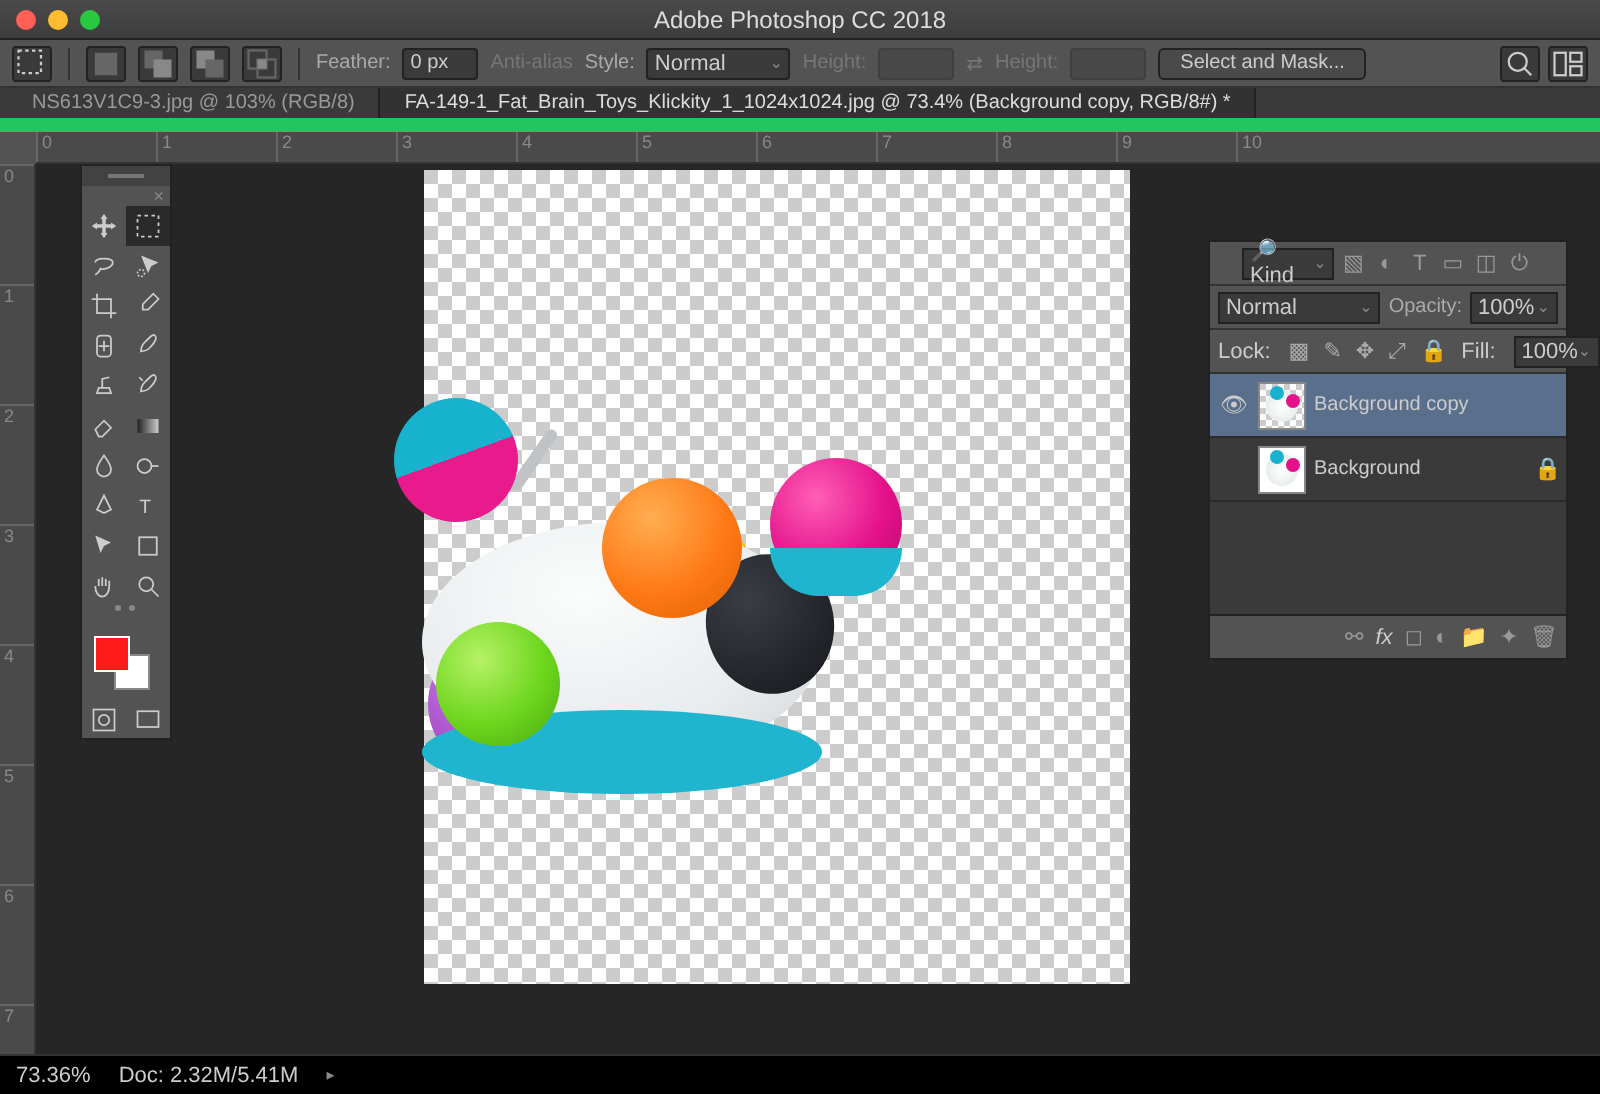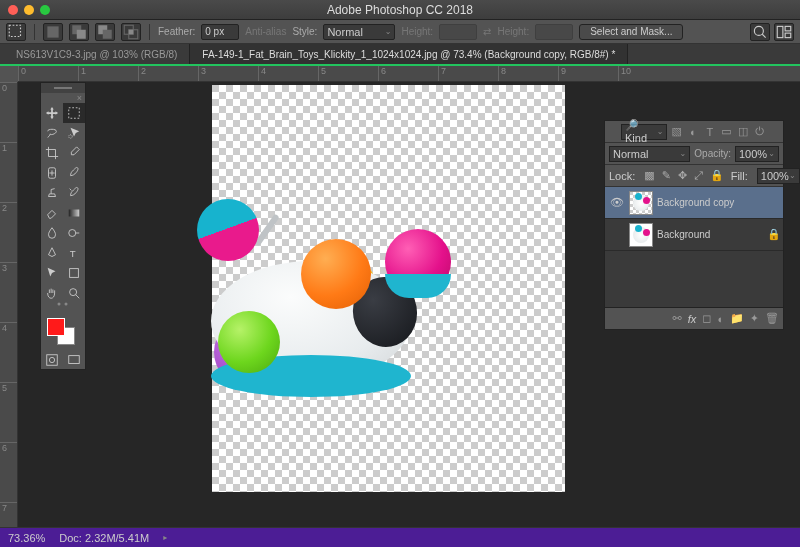--- a/index.html
+++ b/index.html
@@ -11,21 +11,21 @@
 .title{font-size:12px;color:#ddd}
 .optbar{height:24px;background:#535353;border-bottom:1px solid #333;display:flex;align-items:center;padding:0 6px;gap:6px}
 .ob-ico{width:20px;height:18px;background:#3a3a3a;border:1px solid #222;display:flex;align-items:center;justify-content:center;border-radius:2px}
 .ob-sep{width:1px;height:16px;background:#333;margin:0 2px}
 .ob-lbl{color:#aaa;font-size:10px}
 .ob-inp{width:38px;height:16px;background:#3a3a3a;border:1px solid #222;color:#ccc;font-size:10px;padding:0 3px;border-radius:2px}
 .ob-ddl{width:72px;height:16px;background:#3a3a3a;border:1px solid #222;font-size:10px;padding:0 3px;display:flex;align-items:center;justify-content:space-between;border-radius:2px}
 .ob-btn{height:16px;padding:0 10px;background:#4a4a4a;border:1px solid #222;font-size:10px;display:flex;align-items:center;border-radius:3px}
 .ob-right{margin-left:auto;display:flex;gap:4px}
 .ob-disabled{opacity:0.4}
-.tabstrip{height:22px;background:#3a3a3a;border-bottom:2px solid #22c55e;display:flex;padding-left:4px}
+.tabstrip{height:22px;background:#3a3a3a;border-bottom:7px solid #22c55e;display:flex;padding-left:4px}
 .ftab{padding:0 12px;display:flex;align-items:center;font-size:10px;border-right:1px solid #222;color:#999}
 .ftab.active{background:#323232;color:#ddd}
 .rulers-h{height:16px;background:#4a4a4a;border-bottom:1px solid #333;display:flex;overflow:hidden;margin-left:18px}
 .rulers-h div{flex:none;width:60px;border-left:1px solid #666;font-size:9px;color:#888;padding-left:2px}
 .workspace{position:absolute;top:82px;left:0;right:0;bottom:20px;background:#262626;overflow:hidden}
 .rulers-v{position:absolute;left:0;top:0;bottom:0;width:18px;background:#4a4a4a;border-right:1px solid #333}
 .rulers-v div{height:60px;border-top:1px solid #666;font-size:9px;color:#888;padding-left:2px}
 .canvas{position:absolute;left:212px;top:3px;width:353px;height:407px;background-image:repeating-conic-gradient(#fff 0 25%,#ccc 0 50%);background-size:14px 14px}
 .toy{position:absolute;left:28%;top:58%;transform:translate(-50%,-50%)}
 .toy-base{width:200px;height:120px;background:radial-gradient(ellipse at 40% 30%,#fbfcfc,#e8ecee 60%,#d0d4d6);border-radius:50%;position:relative}
@@ -74,21 +74,21 @@
 .lp-eye{width:16px;text-align:center;color:#ccc}
 .lp-thumb{width:24px;height:24px;background:#fff;border:1px solid #888;position:relative;overflow:hidden}
 .lp-thumb.trans{background-image:repeating-conic-gradient(#fff 0 25%,#ccc 0 50%);background-size:6px 6px}
 .mt{position:absolute;inset:3px;border-radius:50%;background:radial-gradient(#fff,#dfe4e6)}
 .mt::before{content:"";position:absolute;left:2px;top:-2px;width:7px;height:7px;border-radius:50%;background:#18b2ce}
 .mt::after{content:"";position:absolute;right:-1px;top:2px;width:7px;height:7px;border-radius:50%;background:#e4118b}
 .lp-name{font-size:10px;flex:1}
 .lp-locki{width:12px;color:#bbb}
 .lp-foot{height:22px;display:flex;align-items:center;justify-content:flex-end;padding:0 4px;gap:6px;border-top:1px solid #222;background:#535353}
 .lp-foot span{color:#999;font-size:11px}
-.statusbar{position:absolute;bottom:0;left:0;right:0;height:20px;background:#4c1d95;border-top:1px solid #333;display:flex;align-items:center;padding:0 8px;gap:14px;font-size:10px;color:#aaa}
+.statusbar{position:absolute;bottom:0;left:0;right:0;height:20px;background:#000000;border-top:1px solid #333;display:flex;align-items:center;padding:0 8px;gap:14px;font-size:10px;color:#aaa}
 .chev{font-size:8px;color:#888}
 </style>
 </head>
 <body>
 
 <div class="titlebar">
   <div class="traffic">
     <span class="tc-r"></span>
     <span class="tc-y"></span>
     <span class="tc-g"></span>

